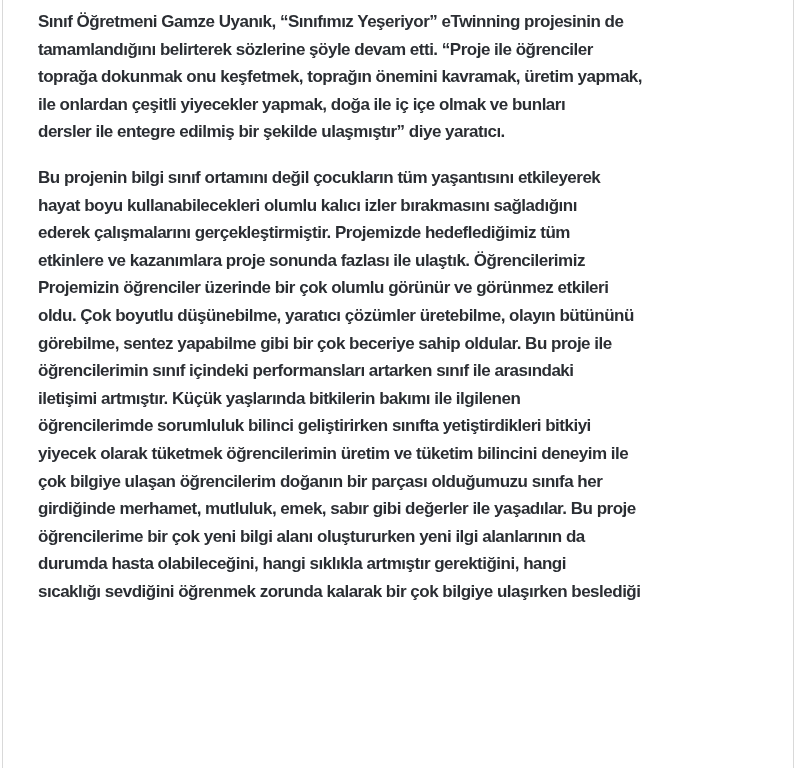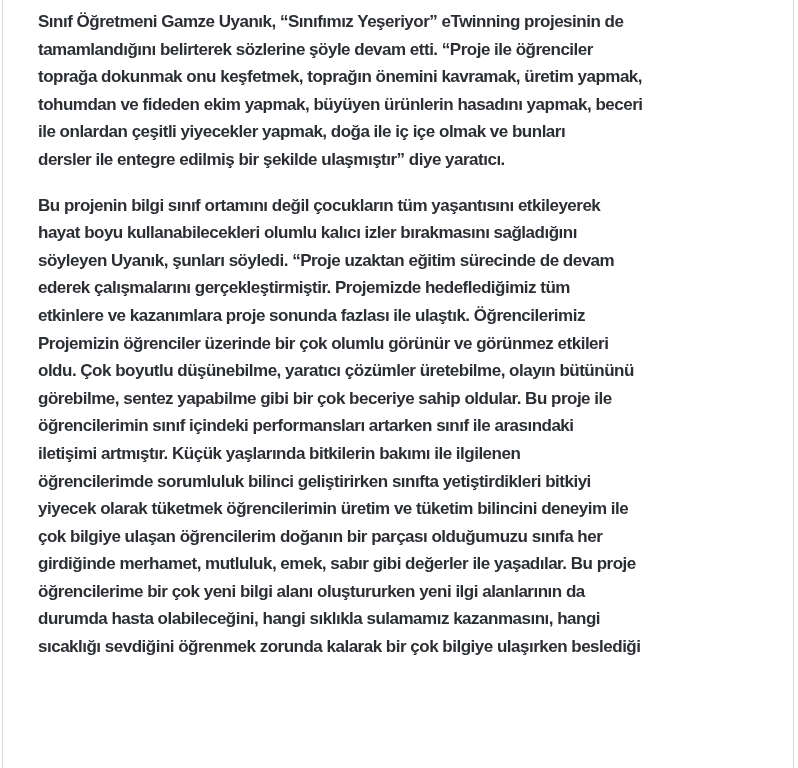--- a/index.html
+++ b/index.html
@@ -45,37 +45,35 @@
 </style>
 </head>
 <body>
 
 <div class="page">
   <div class="article" id="article">
       <div class="paragraph">
         <div class="line">Sınıf Öğretmeni Gamze Uyanık, “Sınıfımız Yeşeriyor” eTwinning projesinin de</div>
         <div class="line">tamamlandığını belirterek sözlerine şöyle devam etti. “Proje ile öğrenciler</div>
         <div class="line">toprağa dokunmak onu keşfetmek, toprağın önemini kavramak, üretim yapmak,</div>
-        <div class="line">tohumdan ve fideden ekim yapmak, büyüyen ürünlerin hasadını yapmak, beceri</div>
         <div class="line">ile onlardan çeşitli yiyecekler yapmak, doğa ile iç içe olmak ve bunları</div>
         <div class="line">dersler ile entegre edilmiş bir şekilde ulaşmıştır” diye yaratıcı.</div>
       </div>
       <div class="paragraph">
         <div class="line">Bu projenin bilgi sınıf ortamını değil çocukların tüm yaşantısını etkileyerek</div>
         <div class="line">hayat boyu kullanabilecekleri olumlu kalıcı izler bırakmasını sağladığını</div>
-        <div class="line">söyleyen Uyanık, şunları söyledi. “Proje uzaktan eğitim sürecinde de devam</div>
         <div class="line">ederek çalışmalarını gerçekleştirmiştir. Projemizde hedeflediğimiz tüm</div>
         <div class="line">etkinlere ve kazanımlara proje sonunda fazlası ile ulaştık. Öğrencilerimiz</div>
         <div class="line">Projemizin öğrenciler üzerinde bir çok olumlu görünür ve görünmez etkileri</div>
         <div class="line">oldu. Çok boyutlu düşünebilme, yaratıcı çözümler üretebilme, olayın bütününü</div>
         <div class="line">görebilme, sentez yapabilme gibi bir çok beceriye sahip oldular. Bu proje ile</div>
         <div class="line">öğrencilerimin sınıf içindeki performansları artarken sınıf ile arasındaki</div>
         <div class="line">iletişimi artmıştır. Küçük yaşlarında bitkilerin bakımı ile ilgilenen</div>
         <div class="line">öğrencilerimde sorumluluk bilinci geliştirirken sınıfta yetiştirdikleri bitkiyi</div>
         <div class="line">yiyecek olarak tüketmek öğrencilerimin üretim ve tüketim bilincini deneyim ile</div>
         <div class="line">çok bilgiye ulaşan öğrencilerim doğanın bir parçası olduğumuzu sınıfa her</div>
         <div class="line">girdiğinde merhamet, mutluluk, emek, sabır gibi değerler ile yaşadılar. Bu proje</div>
         <div class="line">öğrencilerime bir çok yeni bilgi alanı oluştururken yeni ilgi alanlarının da</div>
-        <div class="line">durumda hasta olabileceğini, hangi sıklıkla sulamamız kazanmasını, hangi</div>
+        <div class="line">durumda hasta olabileceğini, hangi sıklıkla artmıştır gerektiğini, hangi</div>
         <div class="line">sıcaklığı sevdiğini öğrenmek zorunda kalarak bir çok bilgiye ulaşırken beslediği</div>
       </div>
     </div>
 </div>
 
 </body></html>

